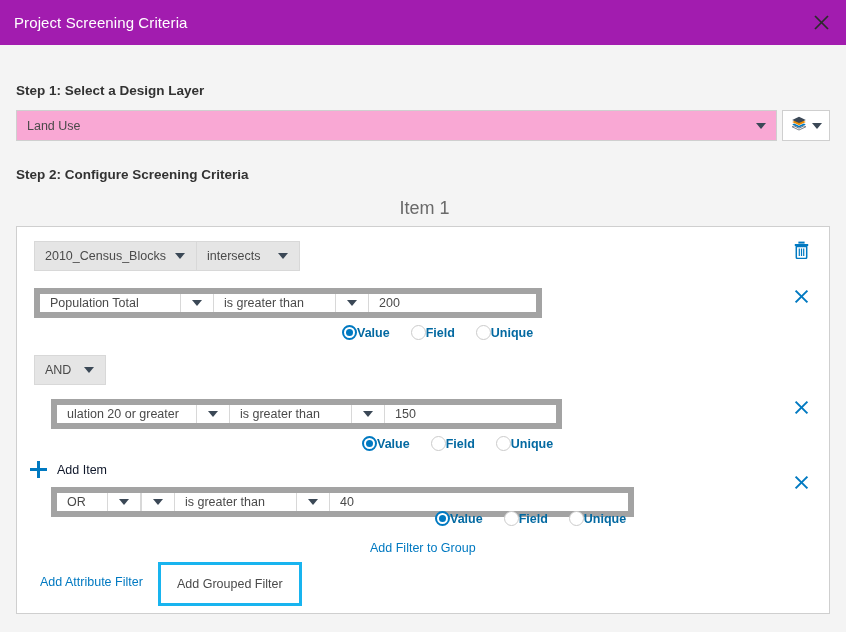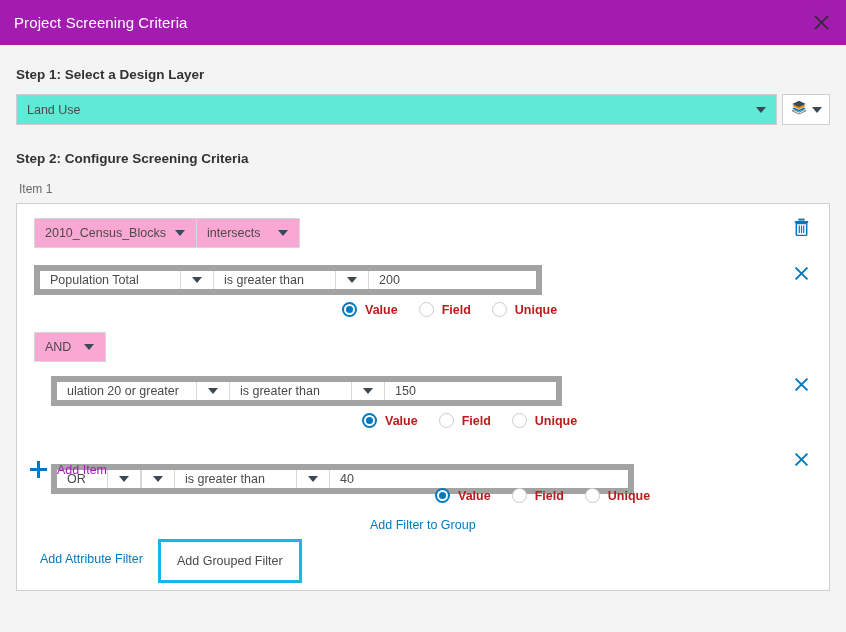--- a/index.html
+++ b/index.html
@@ -32,21 +32,21 @@
     right: 10px; top: 50%;
     transform: translateY(-50%);
     width: 30px; height: 30px;
     display: flex; align-items: center; justify-content: center;
     cursor: pointer;
   }
   .titlebar-close svg { display:block; }
 
   
   .content {
-    padding: 0 16px;
+    padding: 16px 16px;
     height: 439px;
     background: #f4f4f4;
     position: relative;
   }
 
   .step-label {
     font-size: 13.5px;
     color: #323232;
     font-weight: 700;
     margin: 0;
@@ -54,21 +54,21 @@
   }
 
   
   .layer-row {
     display: flex;
     margin-top: 12px;
     height: 31px;
   }
   .layer-select {
     flex: 1;
-    background: #5eead4;
+    background: #f9a8d4;
     border: 1px solid #cfcfcf;
     display: flex;
     align-items: center;
     position: relative;
     padding-left: 10px;
     cursor: pointer;
   }
   .layer-select-text {
     font-size: 12.5px;
     color: #4a4a4a;
@@ -91,39 +91,40 @@
     border: 1px solid #cfcfcf;
     display: flex;
     align-items: center;
     justify-content: center;
     gap: 5px;
     cursor: pointer;
   }
 
   .step2 { padding-top: 26px; }
   .item-label {
-    font-size: 12px;
+    font-size: 18px;
     color: #6a6a6a;
     margin: 0;
     padding: 16px 0 7px 3px;
+    text-align: center;
   }
 
   
   .item-panel {
     background: #ffffff;
     border: 1px solid #cfcfcf;
     height: 388px;
     position: relative;
   }
 
   
   .sel {
     height: 30px;
     border: 1px solid #d8d8d8;
-    background: #f9a8d4;
+    background: #e5e5e5;
     display: flex;
     align-items: center;
     position: relative;
     cursor: pointer;
   }
   .sel .txt {
     font-size: 12.5px;
     color: #4a4a4a;
     padding-left: 10px;
     white-space: nowrap;
@@ -185,22 +186,21 @@
     border: 1px solid #cbcbcb; background: #fff;
     display: flex; align-items: center; justify-content: center;
     flex: none;
   }
   .radio.on { border: 2px solid #0079c1; }
   .radio.on::after {
     content: ""; width: 7px; height: 7px; border-radius: 50%;
     background: #0079c1;
   }
   .radio-label {
-    font-size: 12.5px; color: #b91c1c; font-weight: 700;
-    margin-left: 8px;
+    font-size: 12.5px; color: #0369a1; font-weight: 700;
   }
 
   
   .logic-sel { width: 72px; }
 
   
   .link {
     font-size: 12.5px; color: #0079c1; cursor: pointer;
     white-space: nowrap;
   }
@@ -230,21 +230,21 @@
   }
   .plus {
     position: relative; width: 17px; height: 17px; flex: none;
   }
   .plus::before, .plus::after {
     content: ""; position: absolute; background: #0079c1;
   }
   .plus::before { left: 0; top: 7px; width: 17px; height: 3px; }
   .plus::after  { top: 0; left: 7px; height: 17px; width: 3px; }
   .add-item-label {
-    font-size: 12.5px; color: #a21caf; margin-left: 10px;
+    font-size: 12.5px; color: #0f172a; margin-left: 10px;
   }
 </style>
 </head>
 <body>
 
 <div class="titlebar">
   <div class="titlebar-title">Project Screening Criteria</div>
   <div class="titlebar-close">
     <span>
       <svg width="17" height="17" viewBox="0 0 17 17">

